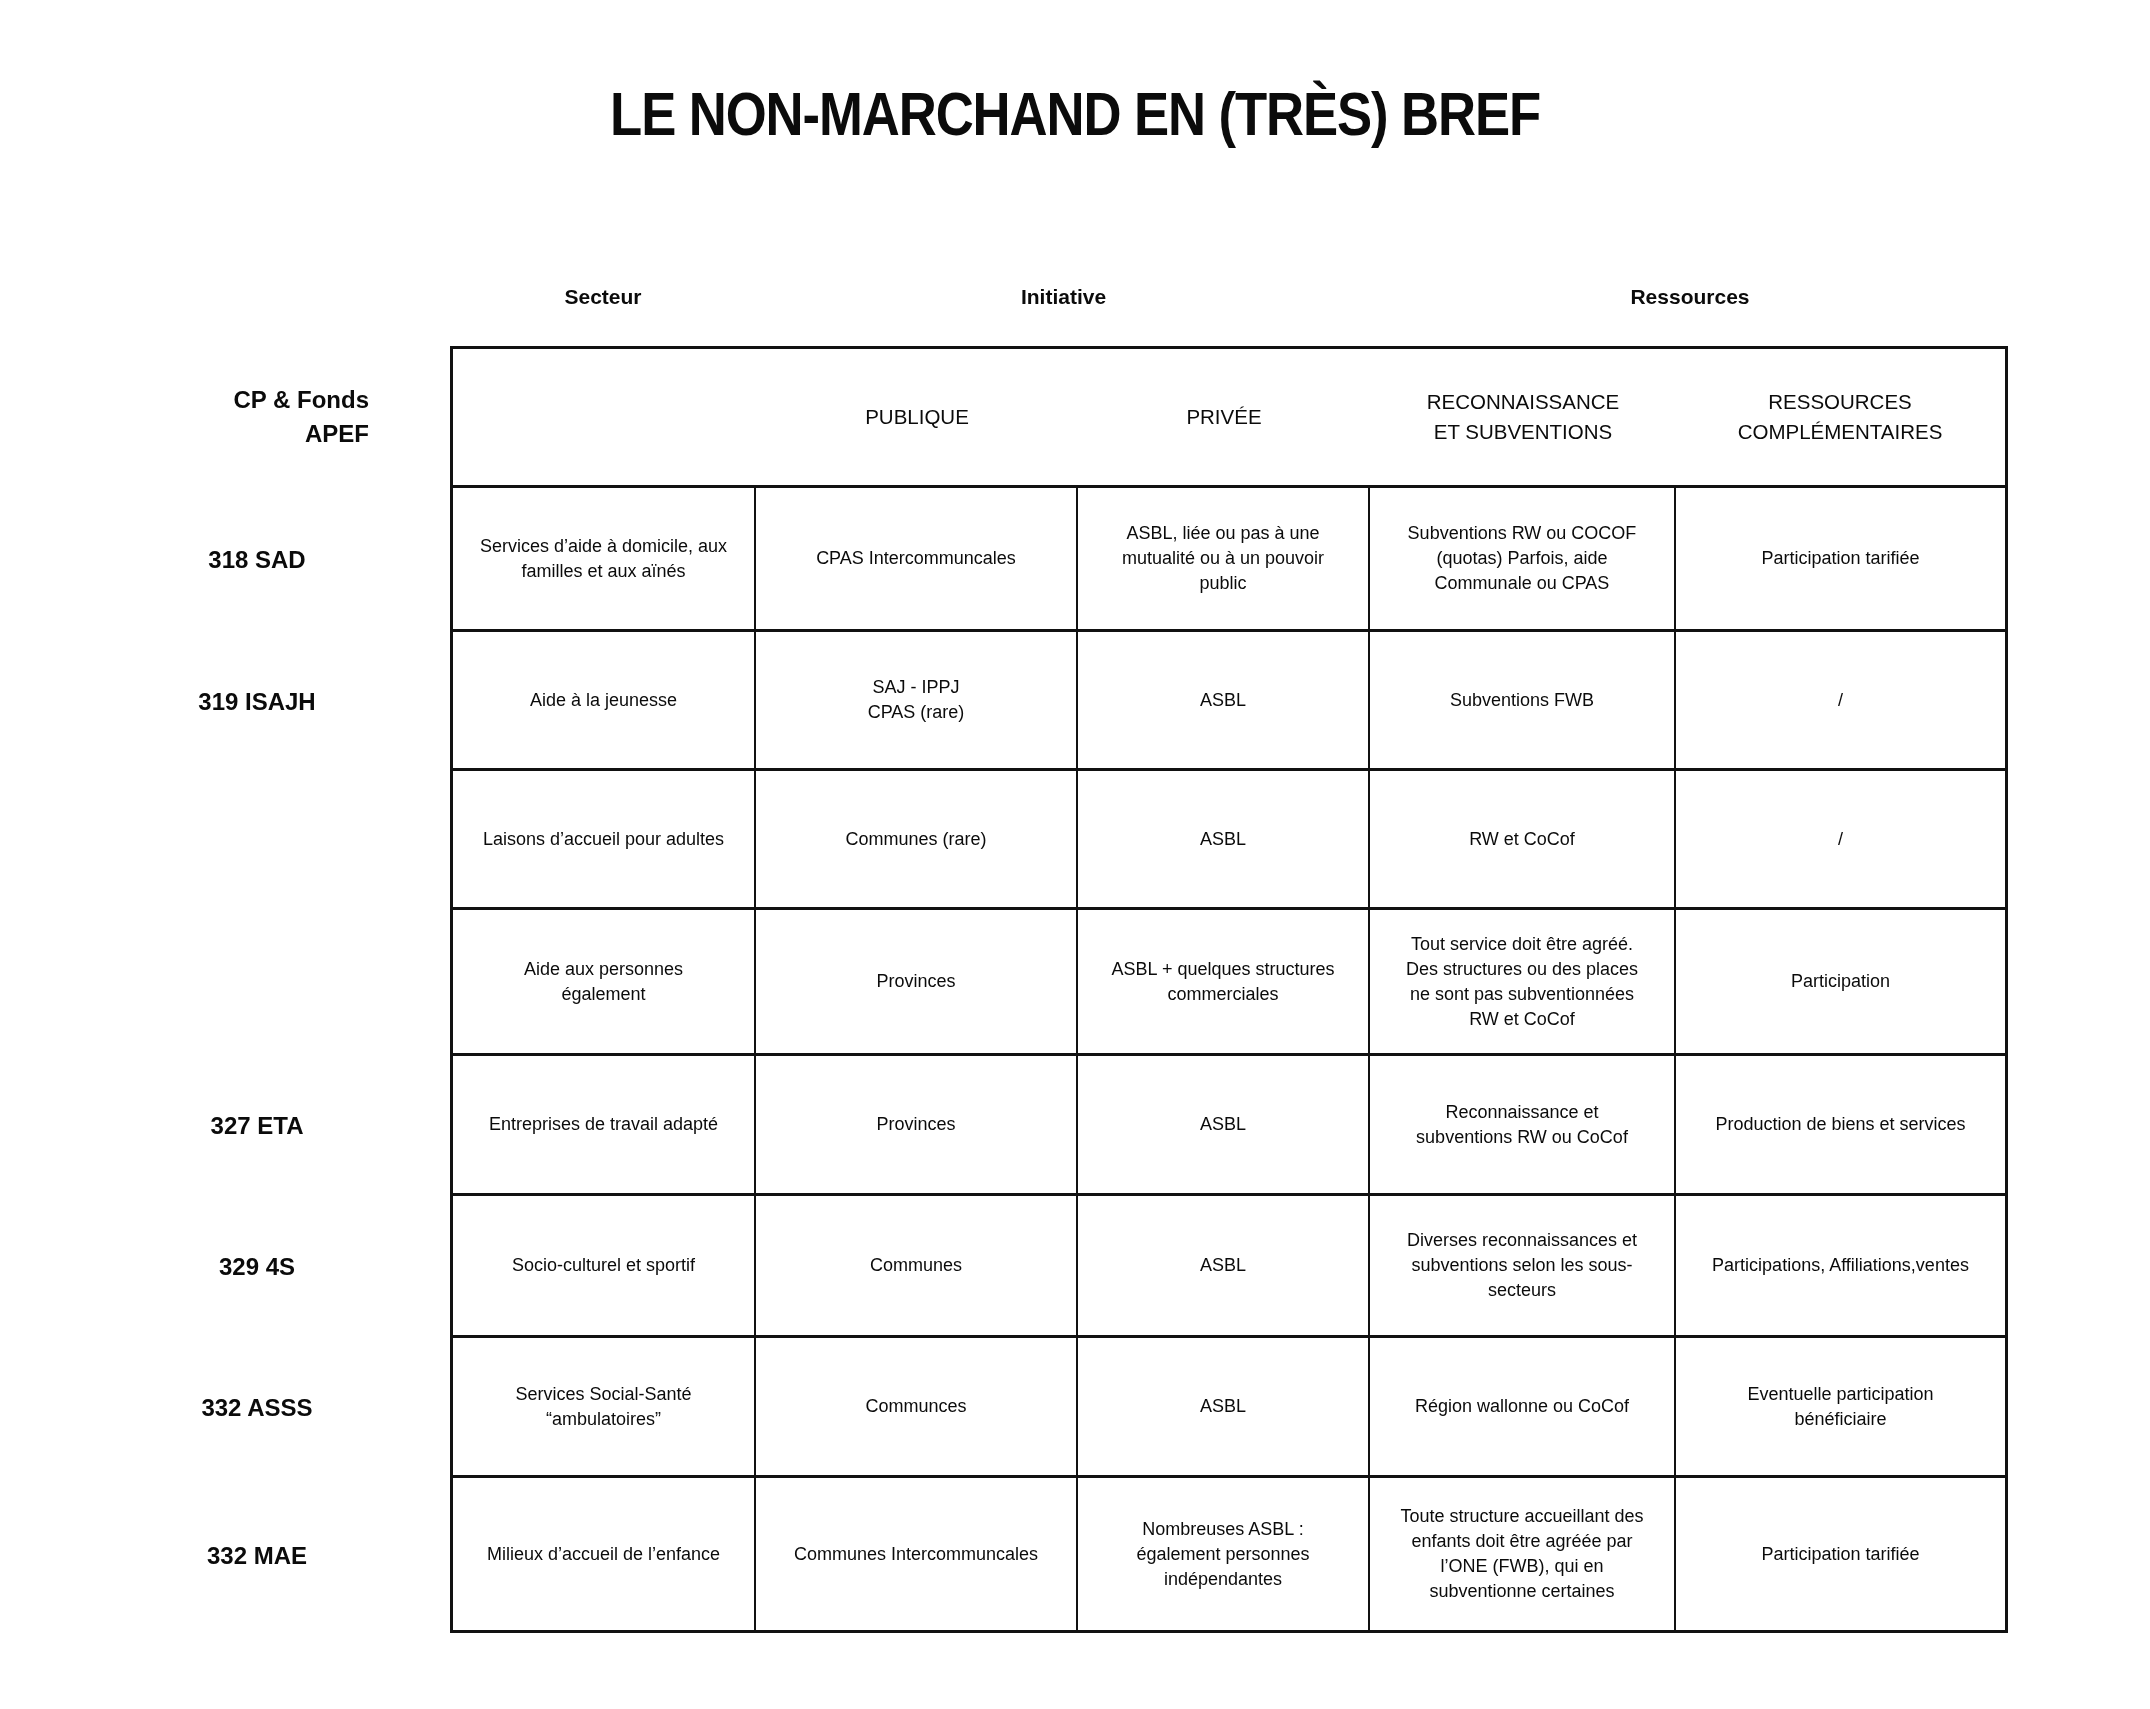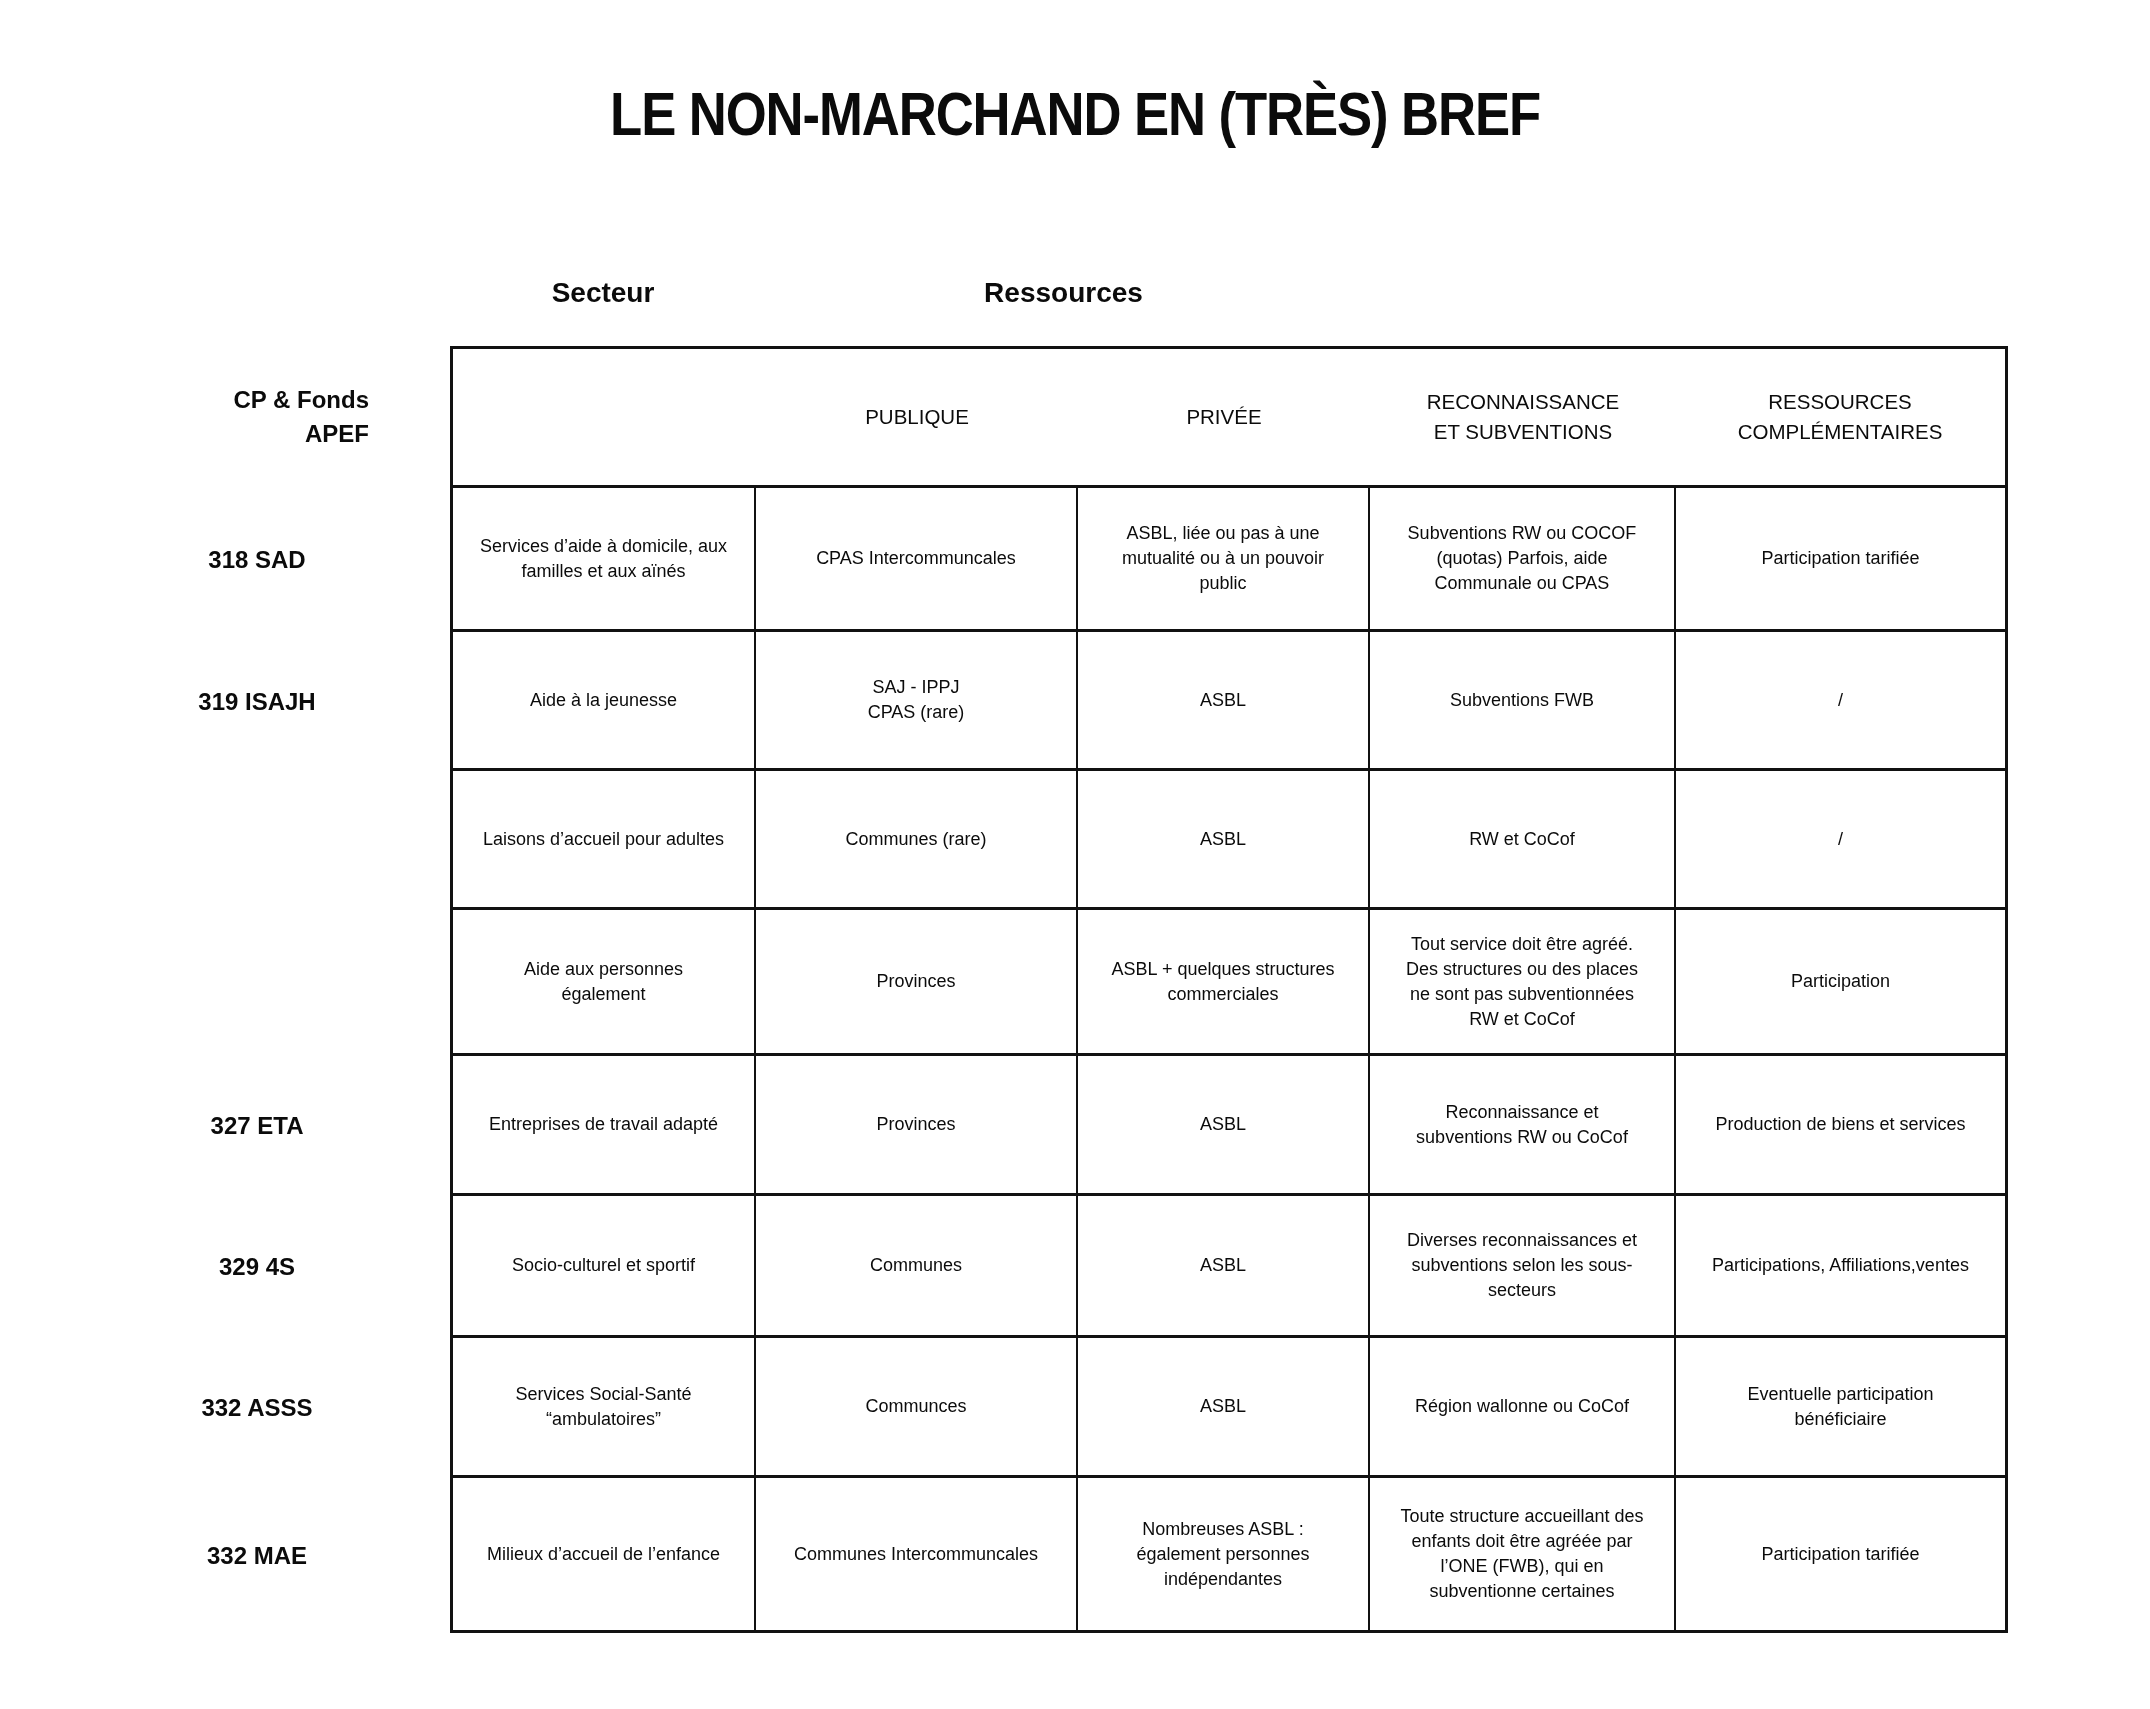--- a/index.html
+++ b/index.html
@@ -21,21 +21,21 @@
   }
   .title .squeeze{display:inline-block;transform:scaleX(0.85);transform-origin:center;}
   .group-row{
     display:grid;
     grid-template-columns:450px 306px 615px 638px;
     height:197px;
     align-items:end;
   }
   .group-label{
     text-align:center;
-    font-size:28px;
+    font-size:21px;
     font-weight:700;
     padding-bottom:37px;
   }
   .grid-row{
     display:grid;
     grid-template-columns:450px 306px 322px 292px 306px 332px;
   }
   .hdr-row{height:142px;}
   .r1{height:144px;} .r2{height:139px;} .r3{height:139px;} .r4{height:146px;}
   .r5{height:140px;} .r6{height:142px;} .r7{height:140px;} .r8{height:155px;}
@@ -87,20 +87,21 @@
 
 <div class="page">
 
   <div class="title">
     <span class="squeeze">LE NON-MARCHAND EN (TRÈS) BREF</span>
   </div>
 
   <div class="group-row">
     <div></div>
     <div class="group-label">Secteur</div>
+    <div class="group-label">Initiative</div>
     <div class="group-label">Ressources</div>
   </div>
 
   <div class="grid-row hdr-row">
     <div class="corner">CP &amp; Fonds
 APEF</div>
     <div class="header-box">
       <div class="col-head"></div>
       <div class="col-head">PUBLIQUE</div>
       <div class="col-head">PRIVÉE</div>

